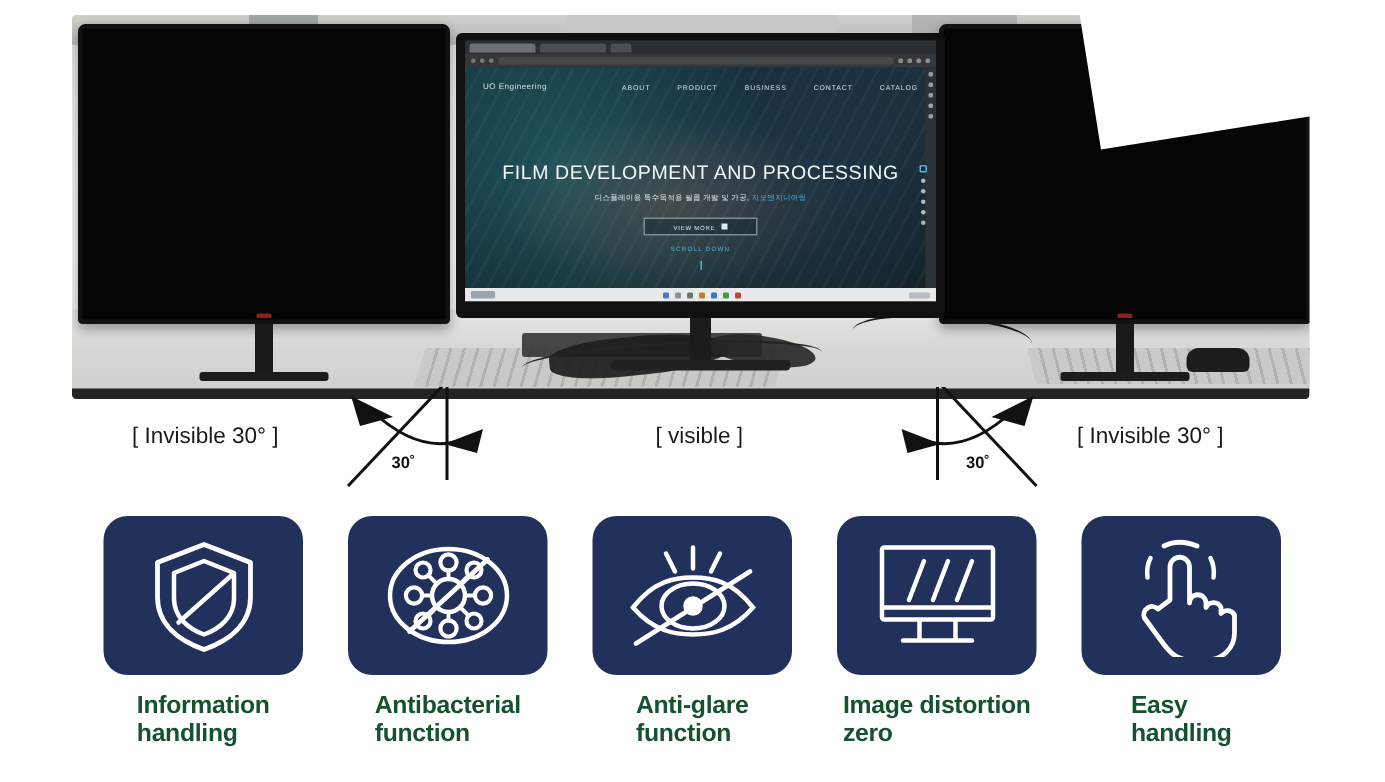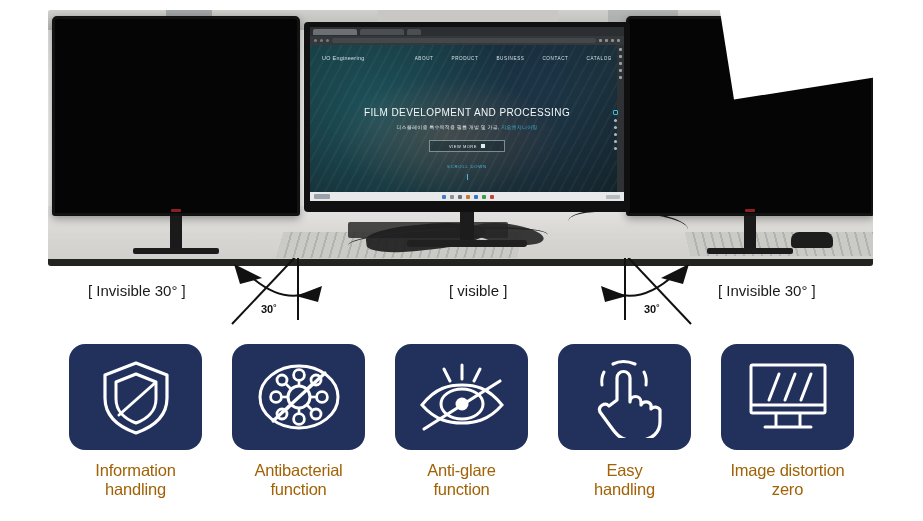--- a/index.html
+++ b/index.html
@@ -127,21 +127,21 @@
     content:""; position:absolute; inset:0;
     background:
       repeating-linear-gradient(118deg, rgba(255,255,255,.035) 0 2px, transparent 2px 9px),
       radial-gradient(ellipse at 44% 62%, rgba(210,120,90,.22), transparent 46%);
   }
   .site-nav { position:absolute; top:10px; left:0; right:0; display:flex; align-items:center; padding:0 12px; z-index:2; }
   .site-logo { color:#cfe0e2; font-size:5.4px; letter-spacing:.3px; }
   .site-menu { margin-left:auto; display:flex; gap:18px; }
   .site-menu span { color:#d2e1e3; font-size:4.6px; letter-spacing:.6px; }
   .site-hero { position:absolute; left:0; right:0; top:62px; text-align:center; z-index:2; }
-  .hero-title { color:#f2f7f8; font-size:10px; letter-spacing:.4px; font-weight:400; }
+  .hero-title { color:#f2f7f8; font-size:13px; letter-spacing:.4px; font-weight:400; }
   .hero-sub { margin-top:6px; font-size:5px; color:#e3edef; letter-spacing:.2px; }
   .hero-sub .accent { color:#3fb6d8; }
   .hero-btn {
     margin:10px auto 0; width:76px; height:12px; border:1px solid rgba(190,215,220,.55);
     display:flex; align-items:center; justify-content:center; gap:4px;
     background:rgba(12,32,38,.35);
   }
   .hero-btn span { color:#dfeced; font-size:4px; letter-spacing:.5px; }
   .hero-btn .sq { width:4px; height:4px; background:#dfeced; }
   .scrolldown { position:absolute; bottom:12px; left:0; right:0; text-align:center; z-index:2; }
@@ -158,39 +158,39 @@
   .sidebar-rail { position:absolute; right:0; top:18px; bottom:9px; width:7px; background:#2f3234; display:flex; flex-direction:column; align-items:center; padding-top:3px; gap:4px; }
   .sr-ic { width:3px; height:3px; border-radius:1px; background:#9aa0a3; }
 
   
   .diagram { position:absolute; left:0; top:258px; width:923px; height:88px; z-index:5; }
   .lbl {
     position:absolute; font-size:15px; color:#1a1a1a; white-space:nowrap;
     font-family:"Liberation Sans", sans-serif;
   }
   .lbl-invisible-left  { left:88px;  top:24px; }
-  .lbl-visible         { left:437px; top:24px;margin-left:12px; }
+  .lbl-visible         { left:437px; top:24px; }
   .lbl-invisible-right { left:718px; top:24px; }
   .angle-num { position:absolute; font-size:11px; font-weight:bold; color:#111; }
   .angle-num-l { left:261px; top:45px; }
   .angle-num-r { left:644px; top:45px; }
 
   
   .features {
     position:absolute; left:0; top:344px; width:923px; height:177px;
     display:flex; justify-content:center; gap:30px; z-index:5;
   }
   .feature { width:133px; display:flex; flex-direction:column; align-items:center; }
   .f-tile {
     width:133px; height:106px; border-radius:16px; background:#22305c;
     display:flex; align-items:center; justify-content:center;
   }
   .f-label {
-    margin-top:11px; text-align:center; font-size:16.5px; font-weight:normal;
-    color:#a16207; line-height:1.16; letter-spacing:-.2px;
+    margin-top:11px; text-align:left; font-size:16.5px; font-weight:bold;
+    color:#14532d; line-height:1.16; letter-spacing:-.2px;
   }
 </style>
 </head>
 <body>
 
 <div id="page">
 
   <div class="photo">
     <div class="room-bg"></div>
     <div class="room-shelf"></div>
@@ -408,54 +408,54 @@
         </svg>
       </div>
       <div class="f-label">
         <span>Anti-glare</span><br>
         <span>function</span>
       </div>
     </div>
 
     <div class="feature">
       <div class="f-tile">
+        <svg width="86" height="74" viewBox="0 0 86 74">
+          <rect x="6" y="5" width="74" height="48" rx="1.5" fill="none" stroke="#fff" stroke-width="3"></rect>
+          <line x1="6" y1="45" x2="80" y2="45" stroke="#fff" stroke-width="3"></line>
+          <g stroke="#fff" stroke-width="3" stroke-linecap="round">
+            <line x1="24" y1="40" x2="34" y2="14"></line>
+            <line x1="40" y1="40" x2="50" y2="14"></line>
+            <line x1="56" y1="40" x2="66" y2="14"></line>
+          </g>
+          <line x1="31" y1="53" x2="31" y2="66" stroke="#fff" stroke-width="3"></line>
+          <line x1="55" y1="53" x2="55" y2="66" stroke="#fff" stroke-width="3"></line>
+          <line x1="20" y1="67" x2="66" y2="67" stroke="#fff" stroke-width="3" stroke-linecap="round"></line>
+        </svg>
+      </div>
+      <div class="f-label">
+        <span>Image distortion</span><br>
+        <span>zero</span>
+      </div>
+    </div>
+
+    <div class="feature">
+      <div class="f-tile">
         <svg width="76" height="82" viewBox="0 0 76 82">
           <path d="M26 8 Q36 3 48 8" fill="none" stroke="#fff" stroke-width="3.2" stroke-linecap="round"></path>
           <path d="M17 16 Q14 22 15 29" fill="none" stroke="#fff" stroke-width="3" stroke-linecap="round"></path>
           <path d="M57 16 Q60 22 59 29" fill="none" stroke="#fff" stroke-width="3" stroke-linecap="round"></path>
           <path d="M30 44 V22 a6.5 6.5 0 0 1 13 0 v24
                    a5.5 5.5 0 0 1 11 0 v3
                    a5.5 5.5 0 0 1 10 0 v4
                    a5.5 5.5 0 0 1 9 1 v12
                    c0 10 -8 18 -19 18 h-11
                    c-9 0 -14 -6 -19 -13
                    l-11 -15 a5.5 5.5 0 0 1 9 -6 z" fill="none" stroke="#fff" stroke-width="3.2" stroke-linejoin="round"></path>
         </svg>
       </div>
       <div class="f-label">
         <span>Easy</span><br>
         <span>handling</span>
       </div>
     </div>
 
-    <div class="feature">
-      <div class="f-tile">
-        <svg width="86" height="74" viewBox="0 0 86 74">
-          <rect x="6" y="5" width="74" height="48" rx="1.5" fill="none" stroke="#fff" stroke-width="3"></rect>
-          <line x1="6" y1="45" x2="80" y2="45" stroke="#fff" stroke-width="3"></line>
-          <g stroke="#fff" stroke-width="3" stroke-linecap="round">
-            <line x1="24" y1="40" x2="34" y2="14"></line>
-            <line x1="40" y1="40" x2="50" y2="14"></line>
-            <line x1="56" y1="40" x2="66" y2="14"></line>
-          </g>
-          <line x1="31" y1="53" x2="31" y2="66" stroke="#fff" stroke-width="3"></line>
-          <line x1="55" y1="53" x2="55" y2="66" stroke="#fff" stroke-width="3"></line>
-          <line x1="20" y1="67" x2="66" y2="67" stroke="#fff" stroke-width="3" stroke-linecap="round"></line>
-        </svg>
-      </div>
-      <div class="f-label">
-        <span>Image distortion</span><br>
-        <span>zero</span>
-      </div>
-    </div>
-
   </div>
 </div>
 
 </body></html>

